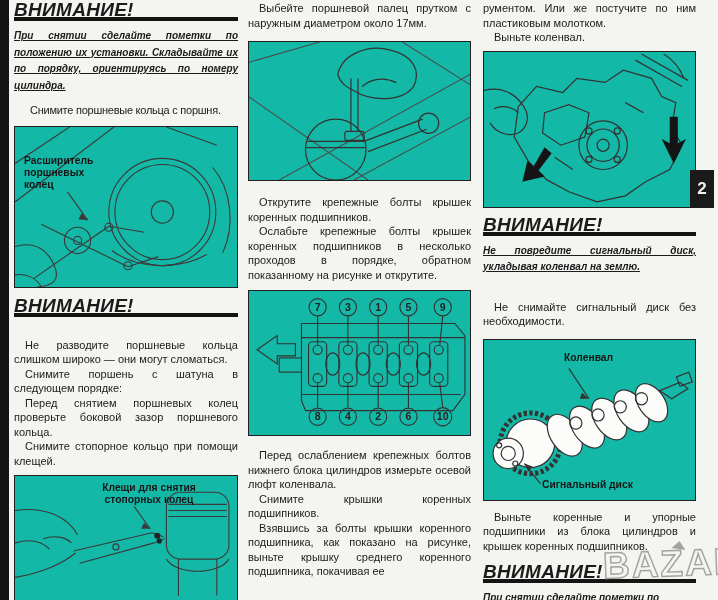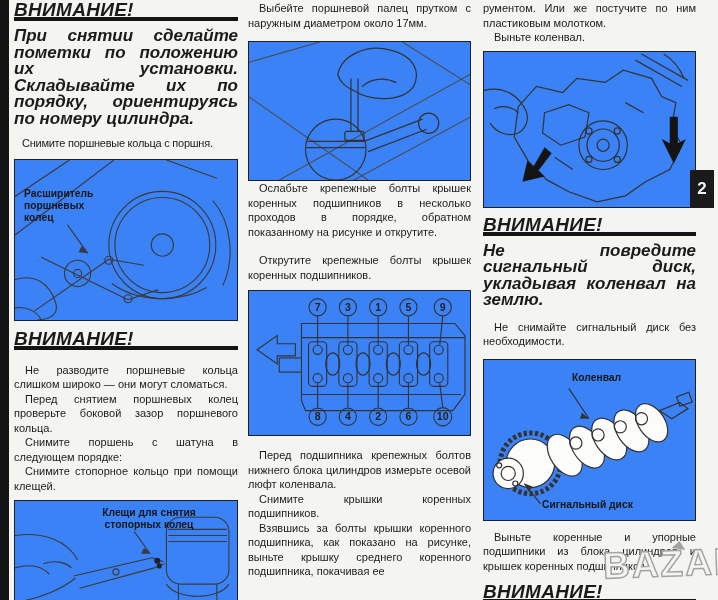--- a/index.html
+++ b/index.html
@@ -5,26 +5,26 @@
   html,body{margin:0;padding:0;background:#888;}
   #page{position:relative;width:718px;height:600px;background:#f4f4f1;overflow:hidden;
         font-family:"Liberation Sans",sans-serif;color:#1b1b1b;}
   .spine{position:absolute;left:0;top:0;width:9px;height:600px;background:#141414;}
   .col{position:absolute;top:0;}
   #col-left{left:14px;width:224px;top:2px;}
   #col-mid{left:248px;width:223px;top:1px;}
   #col-right{left:483px;width:213px;top:1px;}
   .warn-title{font-weight:bold;font-style:italic;font-size:19px;line-height:15px;
               letter-spacing:.3px;border-bottom:4px solid #141414;}
-  .warn-text{font-weight:bold;font-style:italic;font-size:17px;line-height:16.5px;
-             text-align:justify;margin:7px 0 0 0;}
+  .warn-text{font-weight:bold;font-style:italic;font-size:10px;line-height:16.5px;
+             text-align:justify;margin:7px 0 0 0;text-decoration:underline;}
   .p{font-size:11px;line-height:14.5px;text-align:justify;text-indent:11px;margin:0;}
   .p.noindent{text-indent:0;}
   .p.tight{letter-spacing:-0.25px;}
-  .fig{position:relative;border:1.6px solid #202020;background:#3b82f6;box-sizing:border-box;}
+  .fig{position:relative;border:1.6px solid #202020;background:#14b8a6;box-sizing:border-box;}
   .fig svg{display:block;width:100%;height:100%;}
   .fig-label{position:absolute;font-size:10.3px;font-weight:bold;line-height:1.18;color:#161616;}
   .tab{position:absolute;left:690px;top:170px;width:24px;height:38px;background:#1a1a1a;
        color:#f2f2f2;display:flex;align-items:center;justify-content:center;
        font-weight:bold;font-size:17px;}
   .watermark{position:absolute;left:603px;top:543px;font-size:37px;font-weight:bold;
              letter-spacing:2px;color:#f4f4f1;-webkit-text-stroke:1.4px #a3a3a0;
              text-shadow:0 0 1px #b5b5b2;transform:rotate(-2deg);z-index:6;}
   .wm-accent{position:absolute;left:672px;top:541px;width:0;height:0;z-index:6;
              border-left:7px solid transparent;border-right:7px solid transparent;
@@ -34,21 +34,21 @@
 <body>
 
 <div id="page">
   <div class="spine"></div>
 
   <div class="col" id="col-left">
     <div>
       <div class="warn-title">ВНИМАНИЕ!</div>
       <p class="warn-text">При снятии сделайте пометки по положению их установки. Складывайте их по порядку, ориентируясь по номеру цилиндра.</p>
     </div>
-    <p class="p tight" style="margin-top:9px;text-indent:8px;">Снимите поршневые кольца с поршня.</p>
+    <p class="p tight" style="margin-top:9px;text-indent:8px;margin-left:8px;">Снимите поршневые кольца с поршня.</p>
 
     <figure class="fig" style="margin:8px 0 0 0;height:162px;">
       <svg viewBox="0 0 220 158" preserveAspectRatio="none">
         <g stroke="#3a3a3a" fill="none" stroke-width="1.1">
           <path d="M0,36 L54,0"></path>
             <path d="M0,74 L98,0"></path>
             <path d="M150,0 L200,18"></path>
           <circle cx="146" cy="84" r="53"></circle>
           <circle cx="146" cy="84" r="47"></circle>
           <circle cx="146" cy="84" r="11"></circle>
@@ -67,23 +67,23 @@
           <path d="M52,64 L72,92"></path>
         </g>
         <polygon points="72,92 66,85 63,91" fill="#3a3a3a"></polygon>
       </svg>
       <div class="fig-label" style="left:9px;top:28px;width:72px;">Расширитель поршневых колец</div>
     </figure>
 
     <div style="margin-top:10px;">
       <div class="warn-title">ВНИМАНИЕ!</div>
     </div>
-    <p class="p" style="margin-top:13px;">Не разводите поршневые кольца слишком широко — они могут сломаться.</p>
+    <p class="p" style="margin-top:21px;">Не разводите поршневые кольца слишком широко — они могут сломаться.</p>
+    <p class="p">Снимите поршень с шатуна в следующем порядке:</p>
     <p class="p">Перед снятием поршневых колец проверьте боковой зазор поршневого кольца.</p>
-    <p class="p">Снимите поршень с шатуна в следующем порядке:</p>
     <p class="p">Снимите стопорное кольцо при помощи клещей.</p>
 
     <figure class="fig" style="margin:7px 0 0 0;height:150px;">
       <svg viewBox="0 0 220 146" preserveAspectRatio="none">
         <g stroke="#3a3a3a" fill="none" stroke-width="1.1">
           <rect x="150" y="16" width="62" height="66" rx="14"></rect>
           <path d="M152,28 h58"></path>
             <path d="M152,34 h58"></path>
             <path d="M152,40 h58"></path>
           <path d="M150,82 C160,98 202,98 212,82"></path>
@@ -130,22 +130,22 @@
           <circle cx="86" cy="106" r="30"></circle>
           <path d="M58,98 h56"></path>
             <path d="M57,104 h58"></path>
           <path d="M114,98 L172,76"></path>
             <path d="M118,108 L176,86"></path>
           <circle cx="178" cy="80" r="10"></circle>
         </g>
       </svg>
     </figure>
 
+    <p class="p" style="margin-top:14px;">Открутите крепежные болты крышек коренных подшипников.</p>
     <p class="p">Ослабьте крепежные болты крышек коренных подшипников в несколько проходов в порядке, обратном показанному на рисунке и открутите.</p>
-    <p class="p" style="margin-top:14px;">Открутите крепежные болты крышек коренных подшипников.</p>
 
     <figure class="fig" style="margin:8px 0 0 0;height:146px;">
       <svg viewBox="0 0 219 142" preserveAspectRatio="none">
         <g stroke="#333" fill="none" stroke-width="1.1">
           <polygon points="8,58 28,44 28,52 46,52 46,64 28,64 28,72"></polygon>
           <path d="M52,32 h152 l10,12 v58 l-12,16 H56 l-4,-10 V38 z"></path>
           <path d="M52,46 h162"></path>
             <path d="M52,102 h158"></path>
           <path d="M30,66 h22"></path>
             <path d="M30,80 h22"></path>
@@ -198,21 +198,21 @@
           <text x="192" y="19.5">9</text>
           <text x="68" y="127.5">8</text>
           <text x="98" y="127.5">4</text>
           <text x="128" y="127.5">2</text>
           <text x="158" y="127.5">6</text>
           <text x="192" y="127.5">10</text>
         </g>
       </svg>
     </figure>
 
-    <p class="p" style="margin-top:12px;">Перед подшипника крепежных болтов нижнего блока цилиндров измерьте осевой люфт коленвала.</p>
+    <p class="p" style="margin-top:12px;">Перед ослаблением крепежных болтов нижнего блока цилиндров измерьте осевой люфт коленвала.</p>
     <p class="p">Снимите крышки коренных подшипников.</p>
     <p class="p">Взявшись за болты крышки коренного подшипника, как показано на рисунке, выньте крышку среднего коренного подшипника, покачивая ее</p>
   </div>
 
   <div class="col" id="col-right">
     <p class="p noindent">рументом. Или же постучите по ним пластиковым молотком.</p>
     <p class="p">Выньте коленвал.</p>
 
     <figure class="fig" style="margin:6px 0 0 0;height:157px;">
       <svg viewBox="0 0 209 153" preserveAspectRatio="none">
@@ -238,21 +238,21 @@
           <path d="M60,94 L67,100 L54,117 L60,123 L38,128 L43,107 L49,113 Z"></path>
           <path d="M184,64 L192,64 L192,90 L200,86 L188,110 L176,86 L184,90 Z"></path>
         </g>
       </svg>
     </figure>
 
     <div style="margin-top:9px;">
       <div class="warn-title">ВНИМАНИЕ!</div>
       <p class="warn-text">Не повредите сигнальный диск, укладывая коленвал на землю.</p>
     </div>
-    <p class="p" style="margin-top:11px;">Не снимайте сигнальный диск без необходимости.</p>
+    <p class="p" style="margin-top:24px;">Не снимайте сигнальный диск без необходимости.</p>
 
     <figure class="fig" style="margin:10px 0 0 0;height:162px;">
       <svg viewBox="0 0 209 158" preserveAspectRatio="none">
         <g stroke="#333" fill="none" stroke-width="1.2">
           <path d="M84,28 L104,58"></path>
           <circle cx="46" cy="102" r="30" stroke-width="5" stroke-dasharray="3.2 2.4"></circle>
           <circle cx="46" cy="102" r="24" fill="#fcfcfa"></circle>
           <circle cx="24" cy="112" r="15" fill="#fcfcfa"></circle>
             <circle cx="24" cy="112" r="7"></circle>
           <circle cx="15" cy="104" r="2.5"></circle>
@@ -266,21 +266,21 @@
             <circle cx="113" cy="74" r="6"></circle>
           <circle cx="135" cy="66" r="6"></circle>
             <circle cx="156" cy="58" r="6"></circle>
           <path d="M174,50 L194,42 L202,48 L186,58 z"></path>
           <rect x="192" y="34" width="13" height="10" transform="rotate(-20 198 39)"></rect>
           <path d="M56,142 L40,122"></path>
         </g>
         <polygon points="104,58 97,52 95,58" fill="#333"></polygon>
         <polygon points="40,122 44,130 48,125" fill="#333"></polygon>
       </svg>
-      <div class="fig-label" style="left:88px;top:12px;">Коленвал</div>
+      <div class="fig-label" style="left:80px;top:12px;">Коленвал</div>
       <div class="fig-label" style="left:58px;top:139px;">Сигнальный диск</div>
     </figure>
 
     <p class="p" style="margin-top:9px;">Выньте коренные и упорные подшипники из блока цилиндров и крышек коренных подшипников.</p>
 
     <div style="margin-top:11px;">
       <div class="warn-title">ВНИМАНИЕ!</div>
       <p class="warn-text">При снятии сделайте пометки по</p>
     </div>
   </div>

